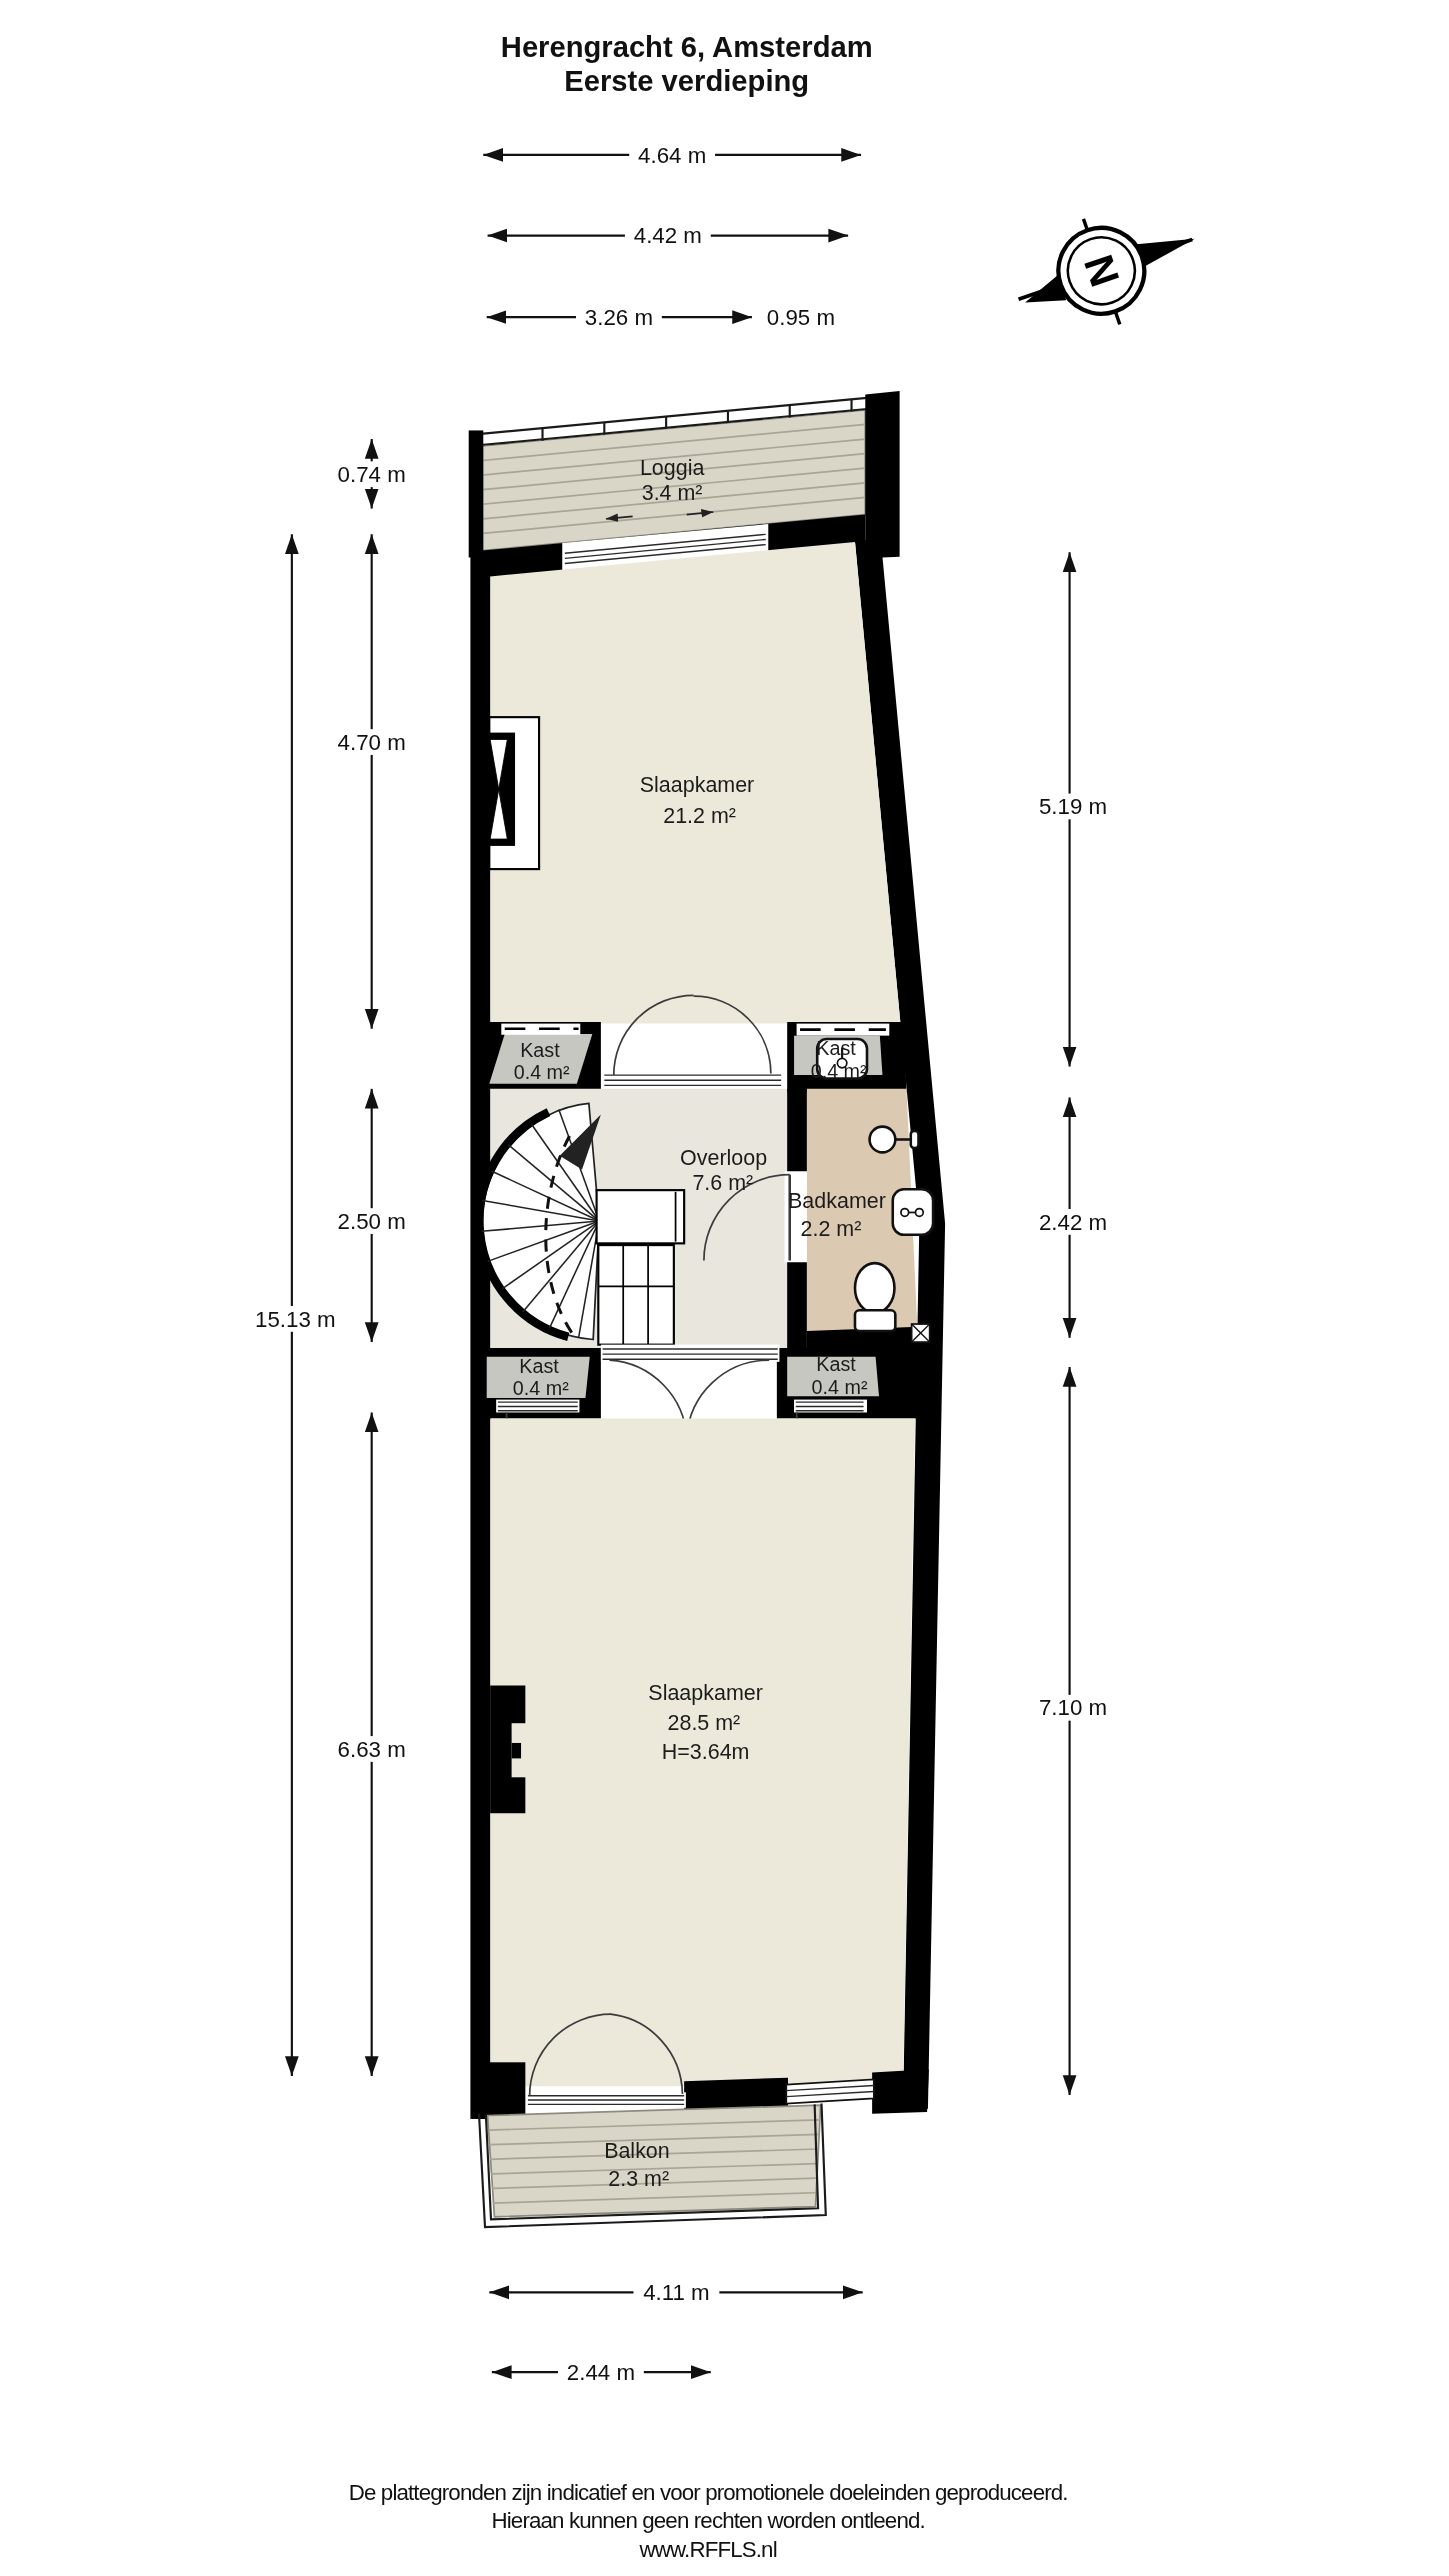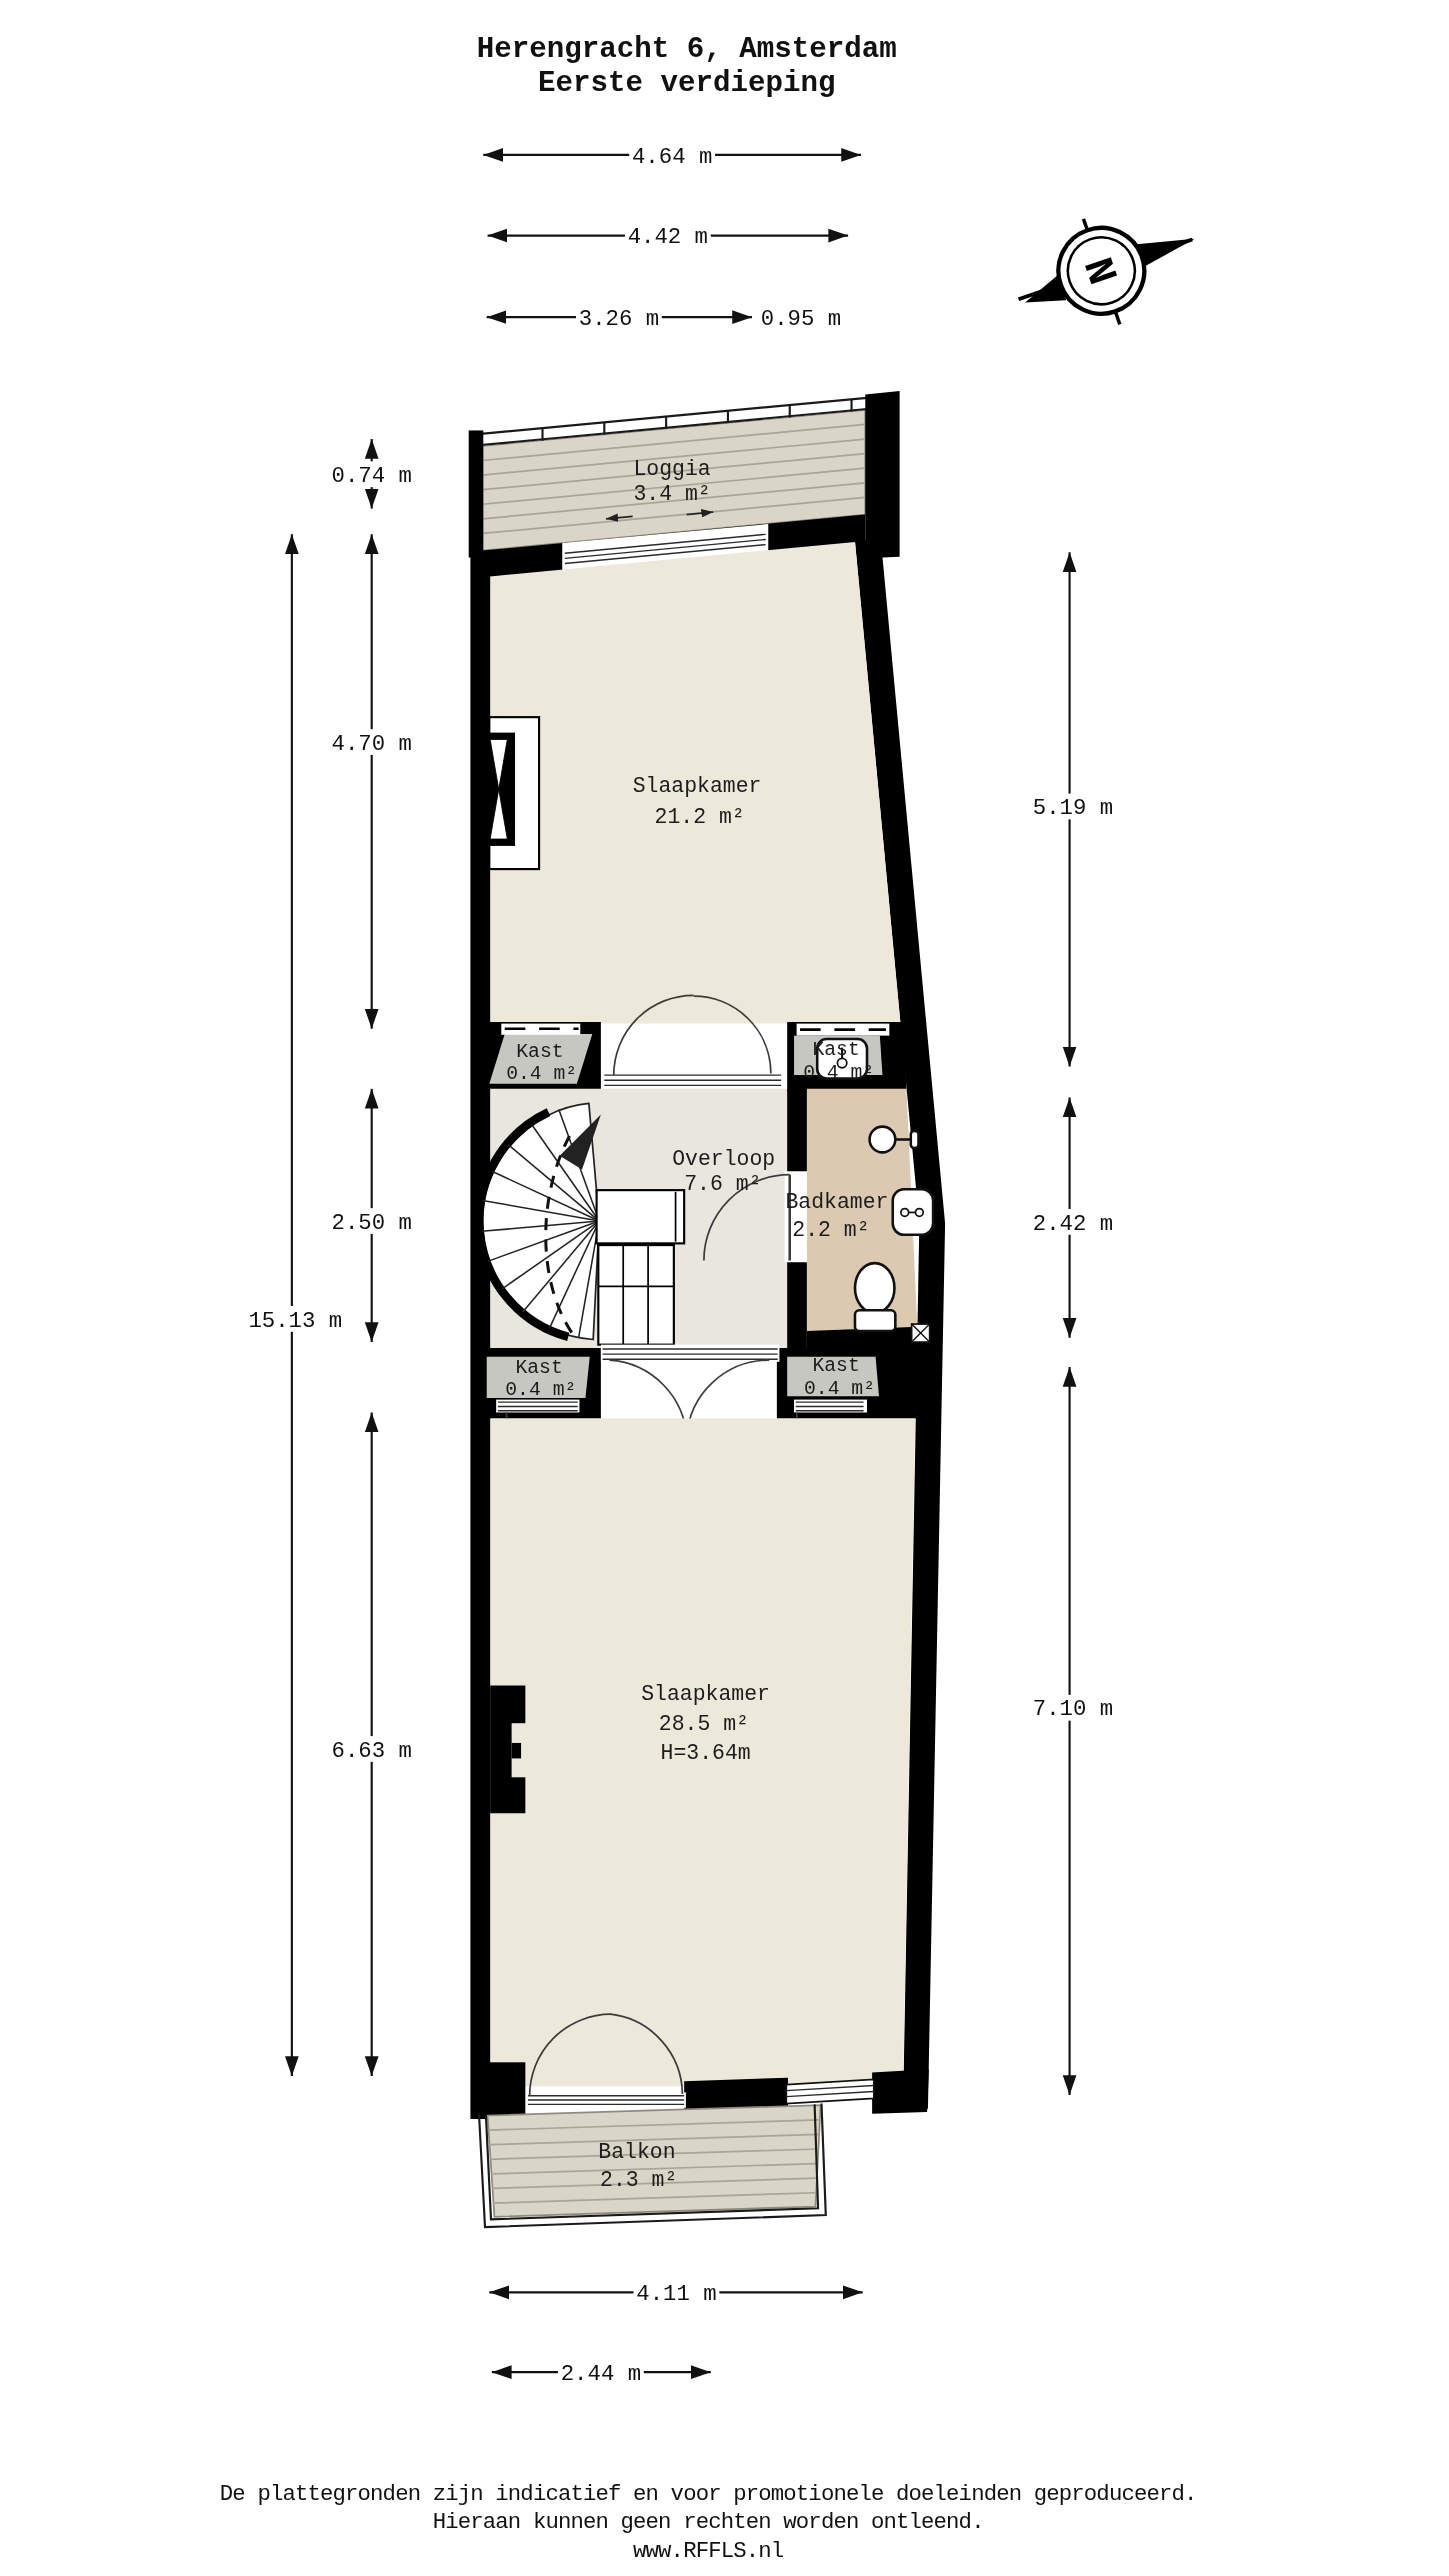--- a/index.html
+++ b/index.html
@@ -1,17 +1,17 @@
 <!DOCTYPE html>
 <html style="font-size:13.7px"><head>
 <meta charset="utf-8">
 <style>
   html,body{margin:0;padding:0;background:#ffffff;}
   .canvas{position:relative;width:1449px;height:2576px;background:#ffffff;overflow:hidden;
-          font-family:Liberation Mono, monospace;}
+          font-family:Liberation Sans, sans-serif;}
   svg{position:absolute;inset:0;}
   .wall{fill:#000000;}
   .door{stroke:#3c3c3c;stroke-width:2;fill:none;}
   .dim-line{stroke:#111111;stroke-width:2.5;}
   .dim-bg{fill:#ffffff;}
   .dim-text{font-size:26px;fill:#111111;text-anchor:middle;}
   .room-label{font-size:25px;fill:#1c1c1c;text-anchor:middle;}
   .kast-label{font-size:23px;fill:#1c1c1c;text-anchor:middle;}
   .title-text{font-size:34px;font-weight:bold;fill:#111111;text-anchor:middle;}
   .footer-text{font-size:26px;fill:#111111;text-anchor:middle;letter-spacing:-1px;}

